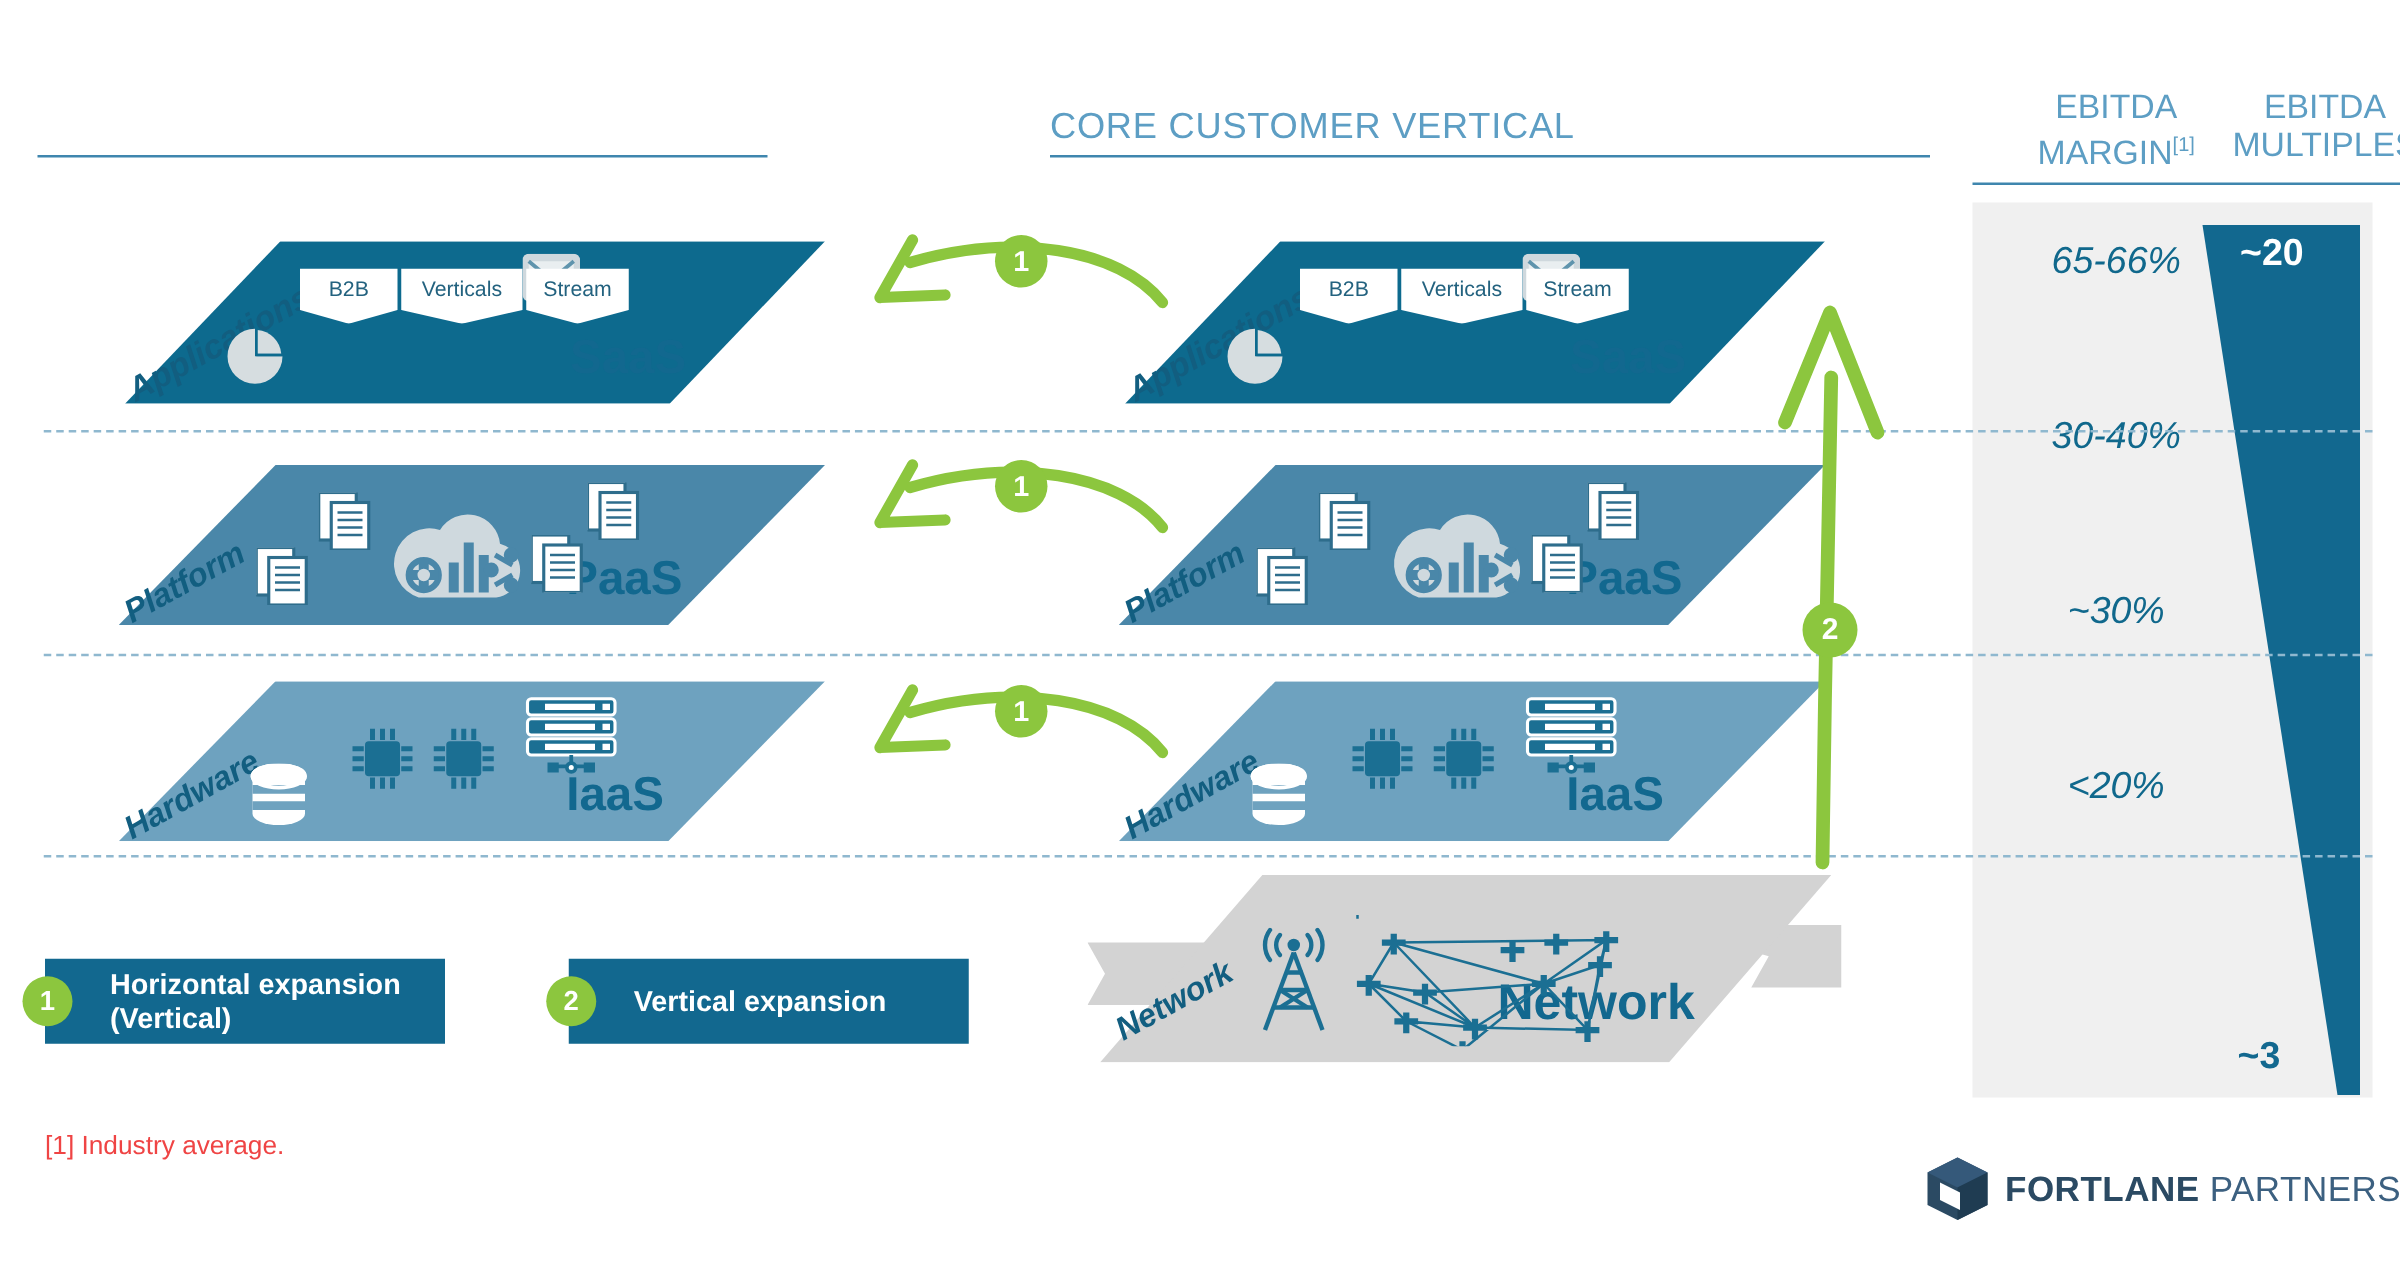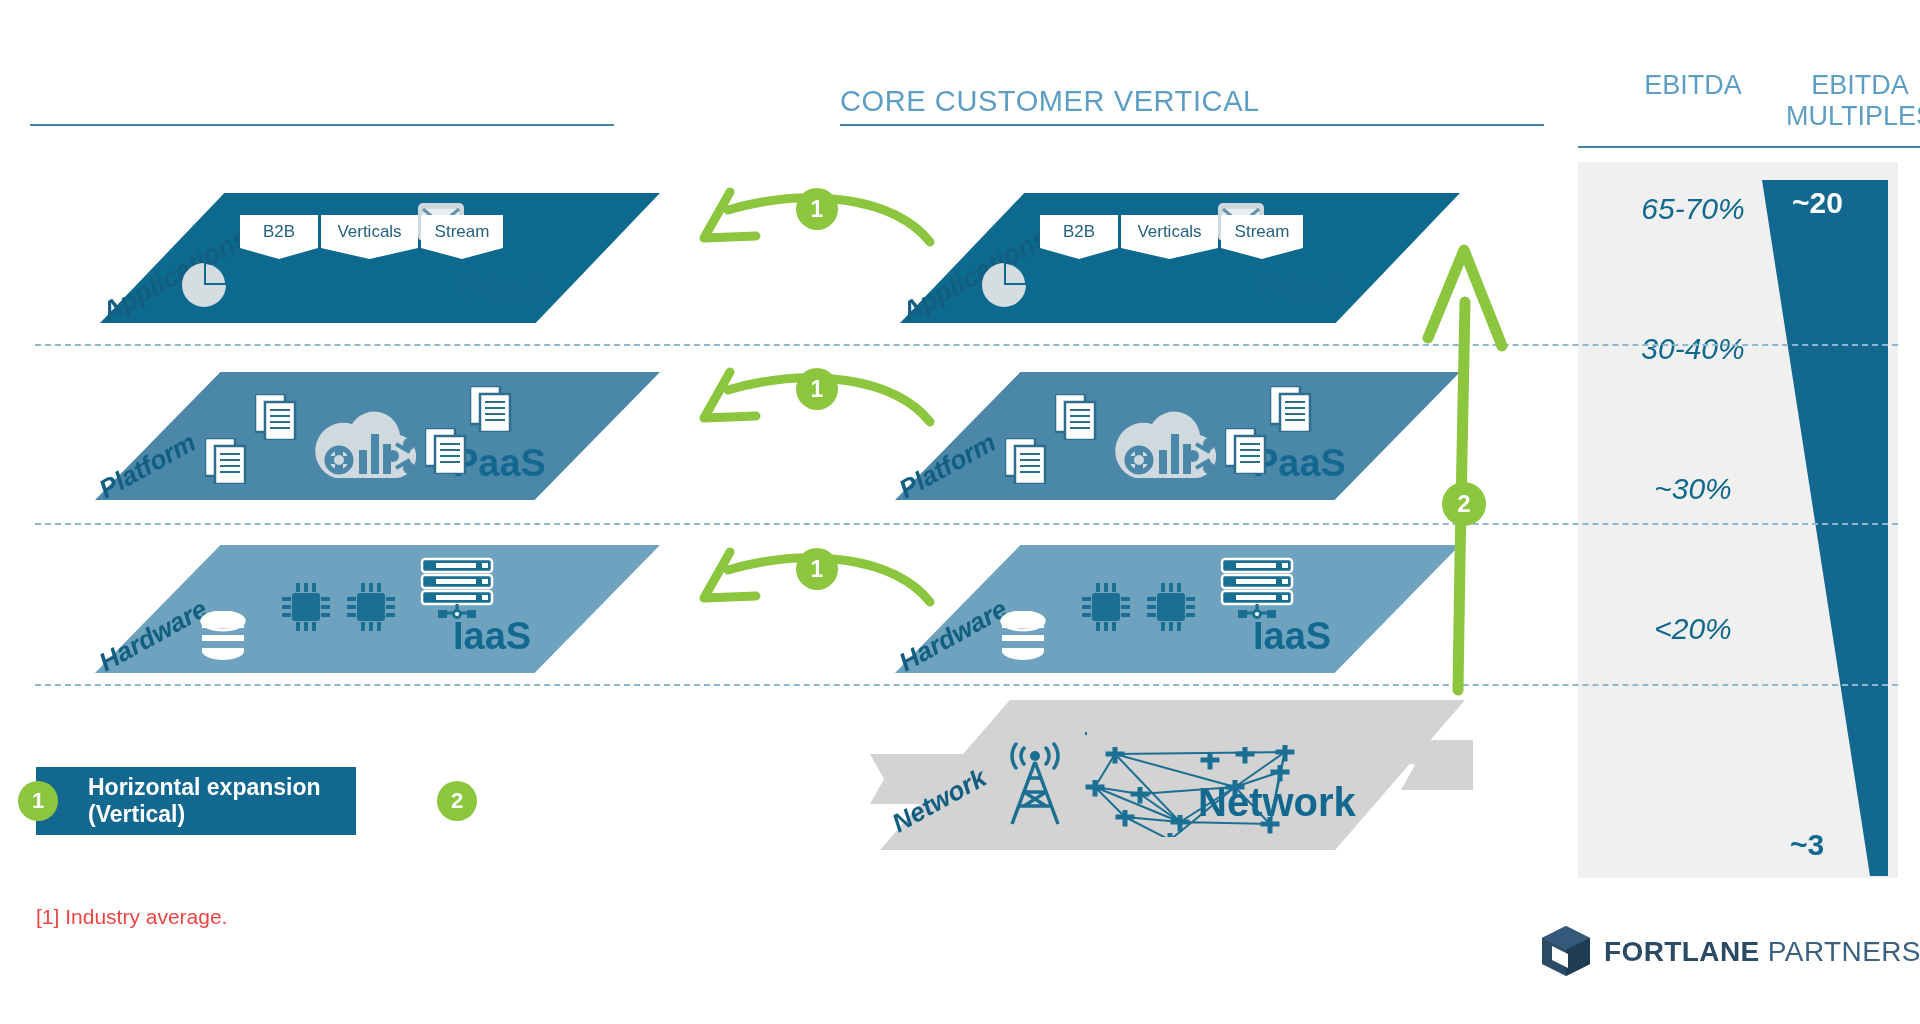--- a/index.html
+++ b/index.html
@@ -68,37 +68,38 @@
 
 <div class="stage">
 
   <div class="col-rule" style="left:30px;top:124px;width:584px;"></div>
 
   <div class="col-head" style="left:840px;top:85px;">CORE CUSTOMER VERTICAL</div>
   <div class="col-rule" style="left:840px;top:124px;width:704px;"></div>
 
   <div class="rc-head" style="left:1578px;top:70px;width:230px;">
     <div>EBITDA</div>
+    <div><span>MARGIN</span><sup>[1]</sup></div>
   </div>
 
   <div class="rc-head" style="left:1740px;top:70px;width:240px;">
     <div>EBITDA</div>
     <div>MULTIPLES</div>
   </div>
   <div class="col-rule" style="left:1578px;top:146px;width:342px;"></div>
 
   <div class="panel" style="left:1578px;top:162px;width:320px;height:716px;"></div>
 
   <svg style="position:absolute;left:1740px;top:162px;" width="160" height="716">
     <polygon points="22,18 148,18 148,714 130,714" fill="#12688f"></polygon>
   </svg>
   <div class="wedge-num" style="left:1792px;top:186px;color:#ffffff;">~20</div>
   <div class="wedge-num" style="left:1790px;top:828px;color:#12688f;">~3</div>
 
-  <div class="margin-val" style="left:1598px;top:192px;width:190px;">65-70%</div>
+  <div class="margin-val" style="left:1598px;top:192px;width:190px;">65-66%</div>
   <div class="margin-val" style="left:1598px;top:332px;width:190px;">30-40%</div>
   <div class="margin-val" style="left:1598px;top:472px;width:190px;">~30%</div>
   <div class="margin-val" style="left:1598px;top:612px;width:190px;">&lt;20%</div>
 
   <div class="dash" style="left:35px;top:344px;width:1863px;"></div>
   <div class="dash" style="left:35px;top:523px;width:1863px;"></div>
   <div class="dash" style="left:35px;top:684px;width:1863px;"></div>
 
   <div class="layer" style="left:100px;top:193px;width:560px;height:130px;">
     <div class="slab slab-saas" style="clip-path:polygon(22.2% 0,100% 0,77.8% 100%,0 100%);"></div>
@@ -549,20 +550,25 @@
   <div class="badge" style="left:1442px;top:482px;width:44px;height:44px;font-size:24px;">2</div>
 
   <div class="legend" style="left:36px;top:767px;width:320px;height:68px;">
     <div style="margin-left:52px;" class="legend-txt">
       <div>Horizontal expansion</div>
       <div>(Vertical)</div>
     </div>
   </div>
   <div class="badge" style="left:18px;top:781px;width:40px;height:40px;font-size:22px;">1</div>
 
+  <div class="legend" style="left:455px;top:767px;width:320px;height:68px;">
+    <div style="margin-left:52px;" class="legend-txt">
+      <div>Vertical expansion</div>
+    </div>
+  </div>
   <div class="badge" style="left:437px;top:781px;width:40px;height:40px;font-size:22px;">2</div>
 
   <div class="foot" style="left:36px;top:905px;">[1] Industry average.</div>
 
   <svg style="position:absolute;left:1538px;top:922px;" width="56" height="56">
     <polygon points="28,4 52,16 52,42 28,54 4,42 4,16" fill="#2b4a63"></polygon>
     <polygon points="28,4 52,16 28,28 4,16" fill="#35597a"></polygon>
     <polygon points="28,28 52,16 52,42 28,54" fill="#1f3c52"></polygon>
     <polygon points="14,24 30,32 30,46 14,38" fill="#ffffff"></polygon>
   </svg>

